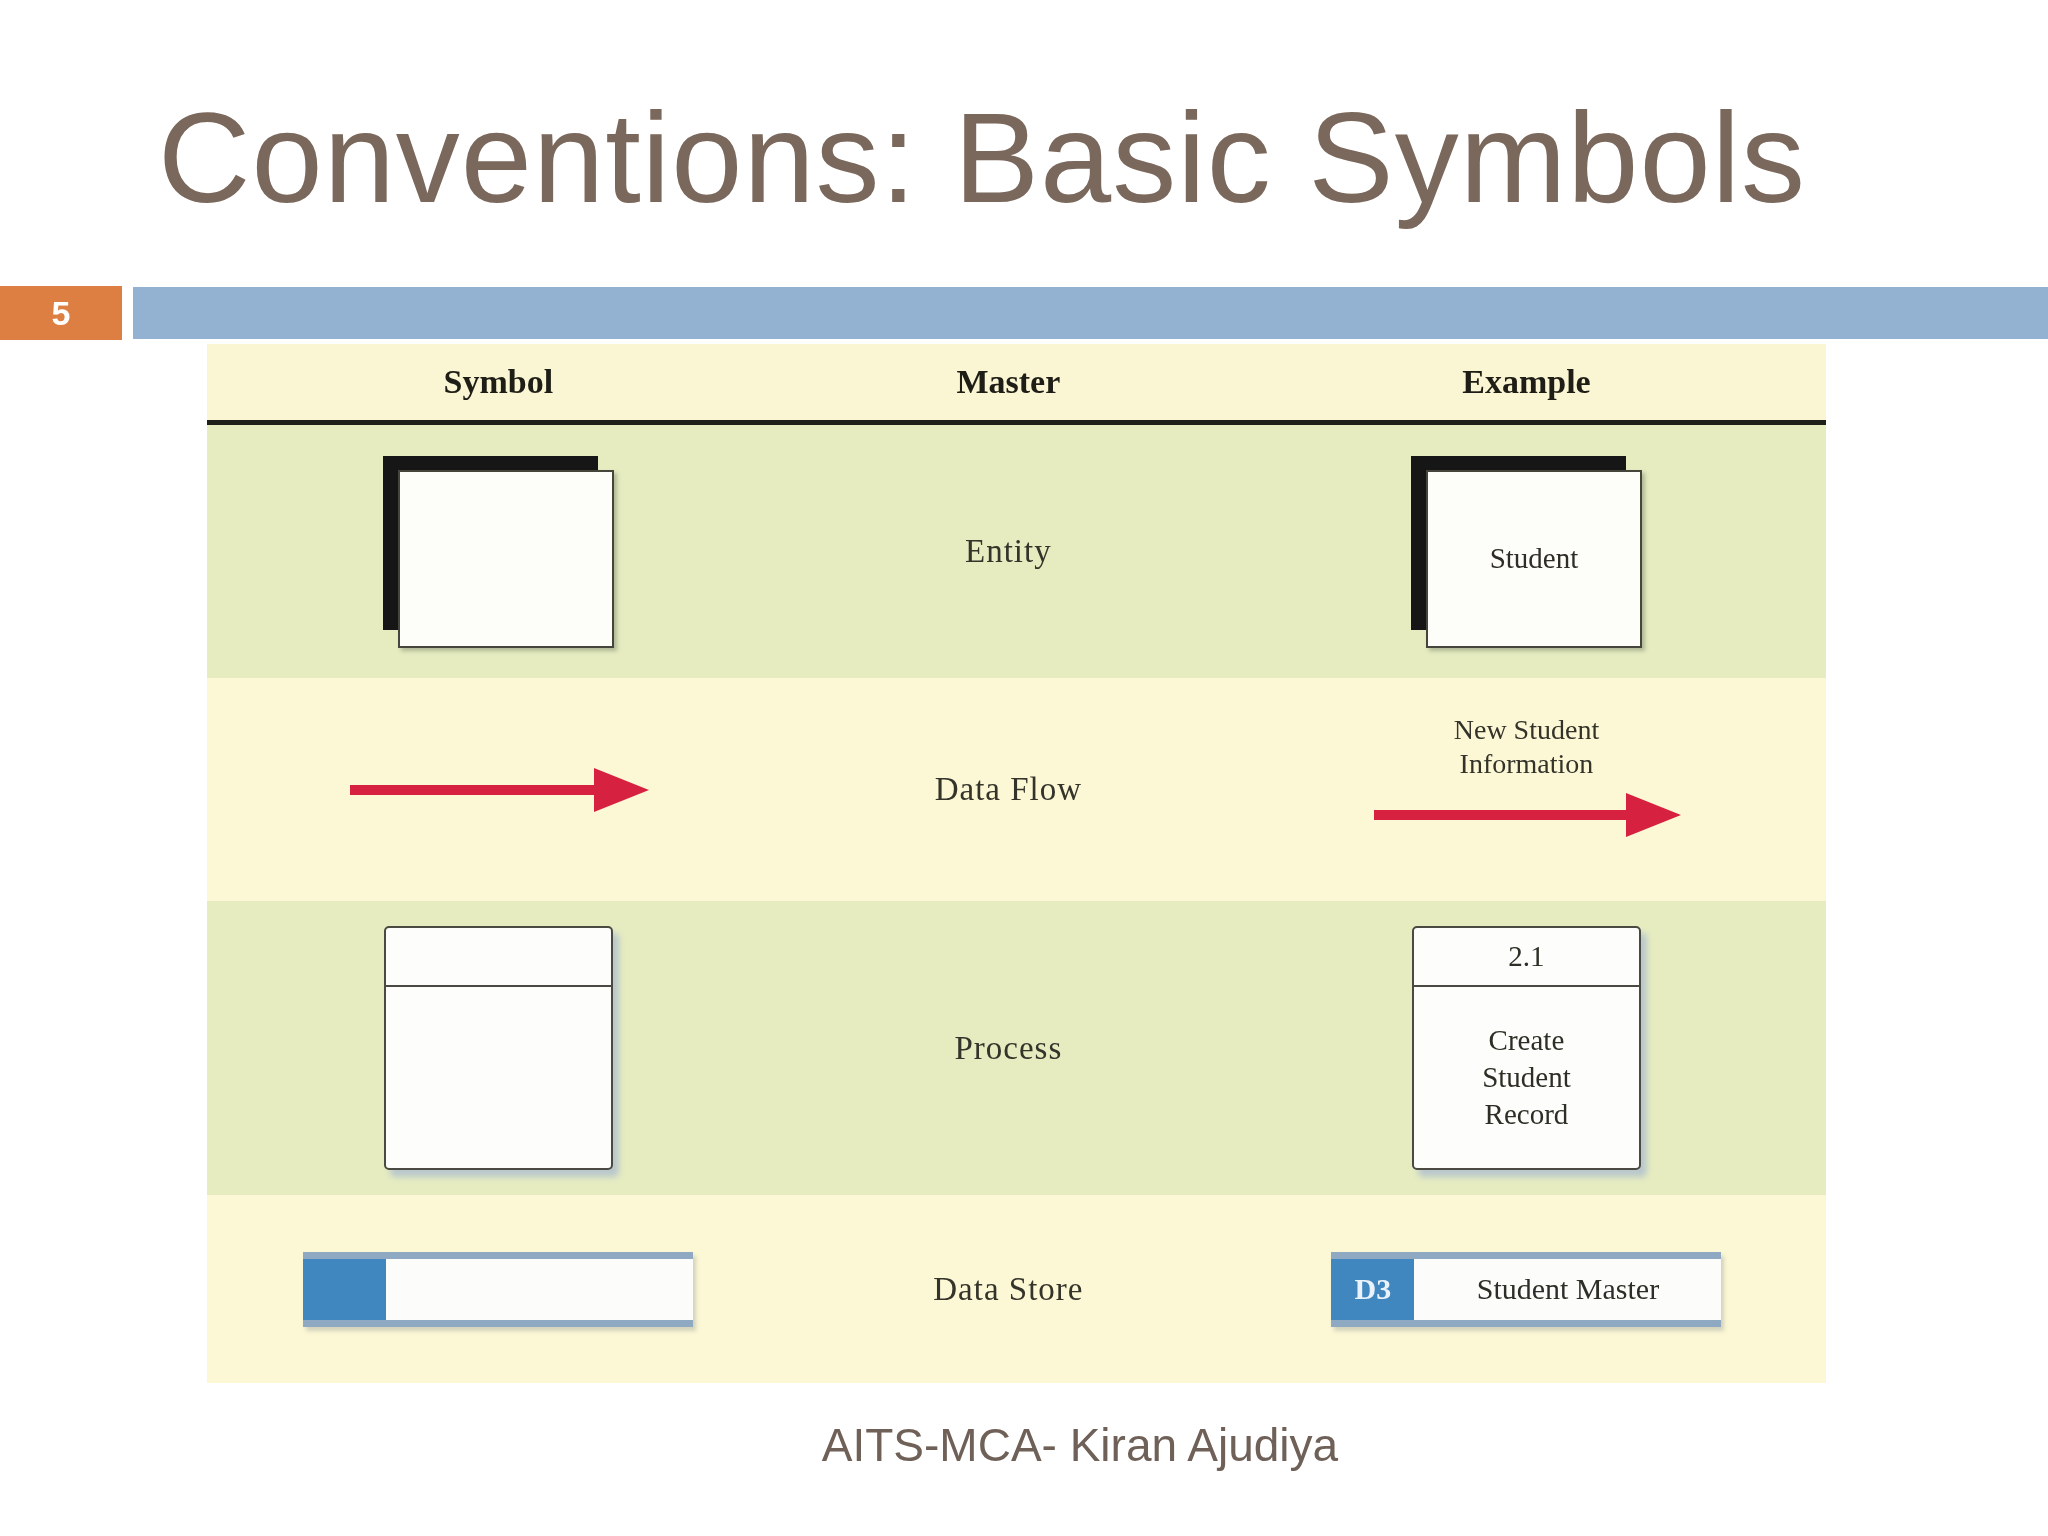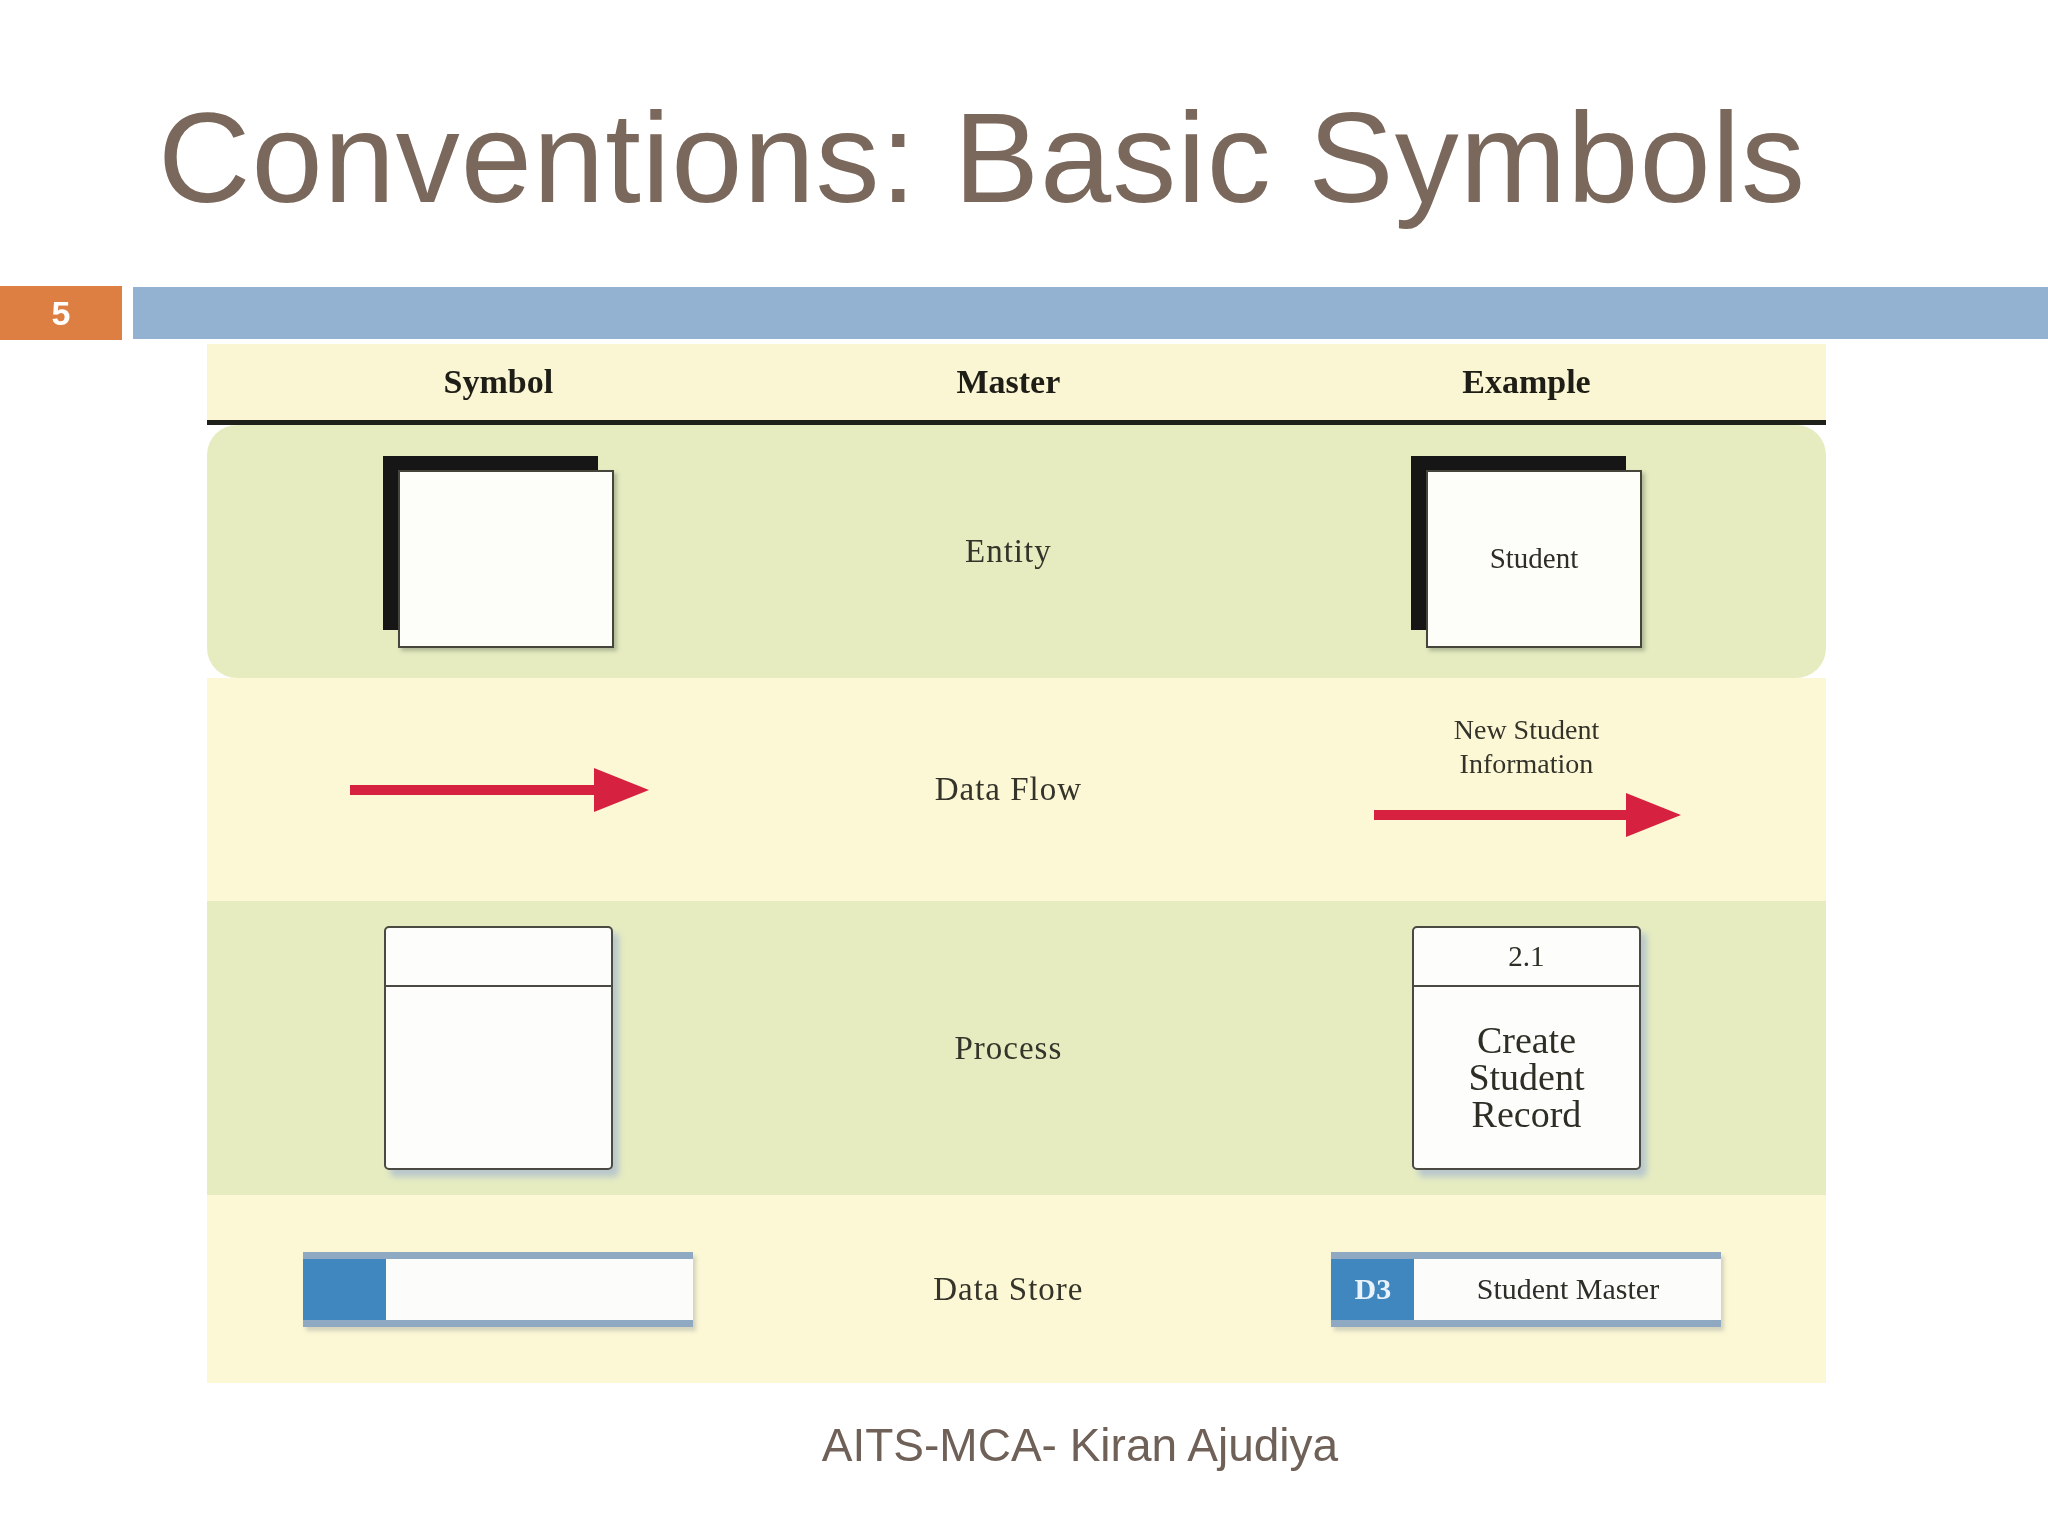--- a/index.html
+++ b/index.html
@@ -68,21 +68,21 @@
     background: #faf6d4;
     border-bottom: 5px solid #20201a;
   }
   .header-row .cell {
     font-size: 34px;
     font-weight: bold;
     color: #1e1e16;
   }
   .row-green  { background: #e6ecc0; }
   .row-yellow { background: #fcf8d6; }
-  .row-entity    { height: 253px; border-radius: 30px; }
+  .row-entity    { height: 253px; }
   .row-dataflow  { height: 223px; }
   .row-process   { height: 294px; }
   .row-datastore { height: 188px; }
 
   .meaning-label {
     font-size: 33px;
     color: #34342a;
     letter-spacing: 1px;
   }
 
@@ -126,21 +126,21 @@
   .process-top {
     height: 57px;
     border-bottom: 2px solid #4a4a42;
     display: flex; align-items: center; justify-content: center;
     font-size: 29px; color: #2e2e26;
   }
   .process-body {
     flex: 1;
     display: flex; flex-direction: column;
     align-items: center; justify-content: center;
-    font-size: 38px; line-height: 37px; color: #2e2e26;
+    font-size: 29px; line-height: 37px; color: #2e2e26;
     text-align: center;
   }
 
   
   .store-sym {
     width: 390px; height: 61px;
     background: #fcfcfa;
     border-top: 7px solid #8ea9c1;
     border-bottom: 7px solid #8ea9c1;
     box-shadow: 3px 4px 4px rgba(90, 100, 110, 0.25);

